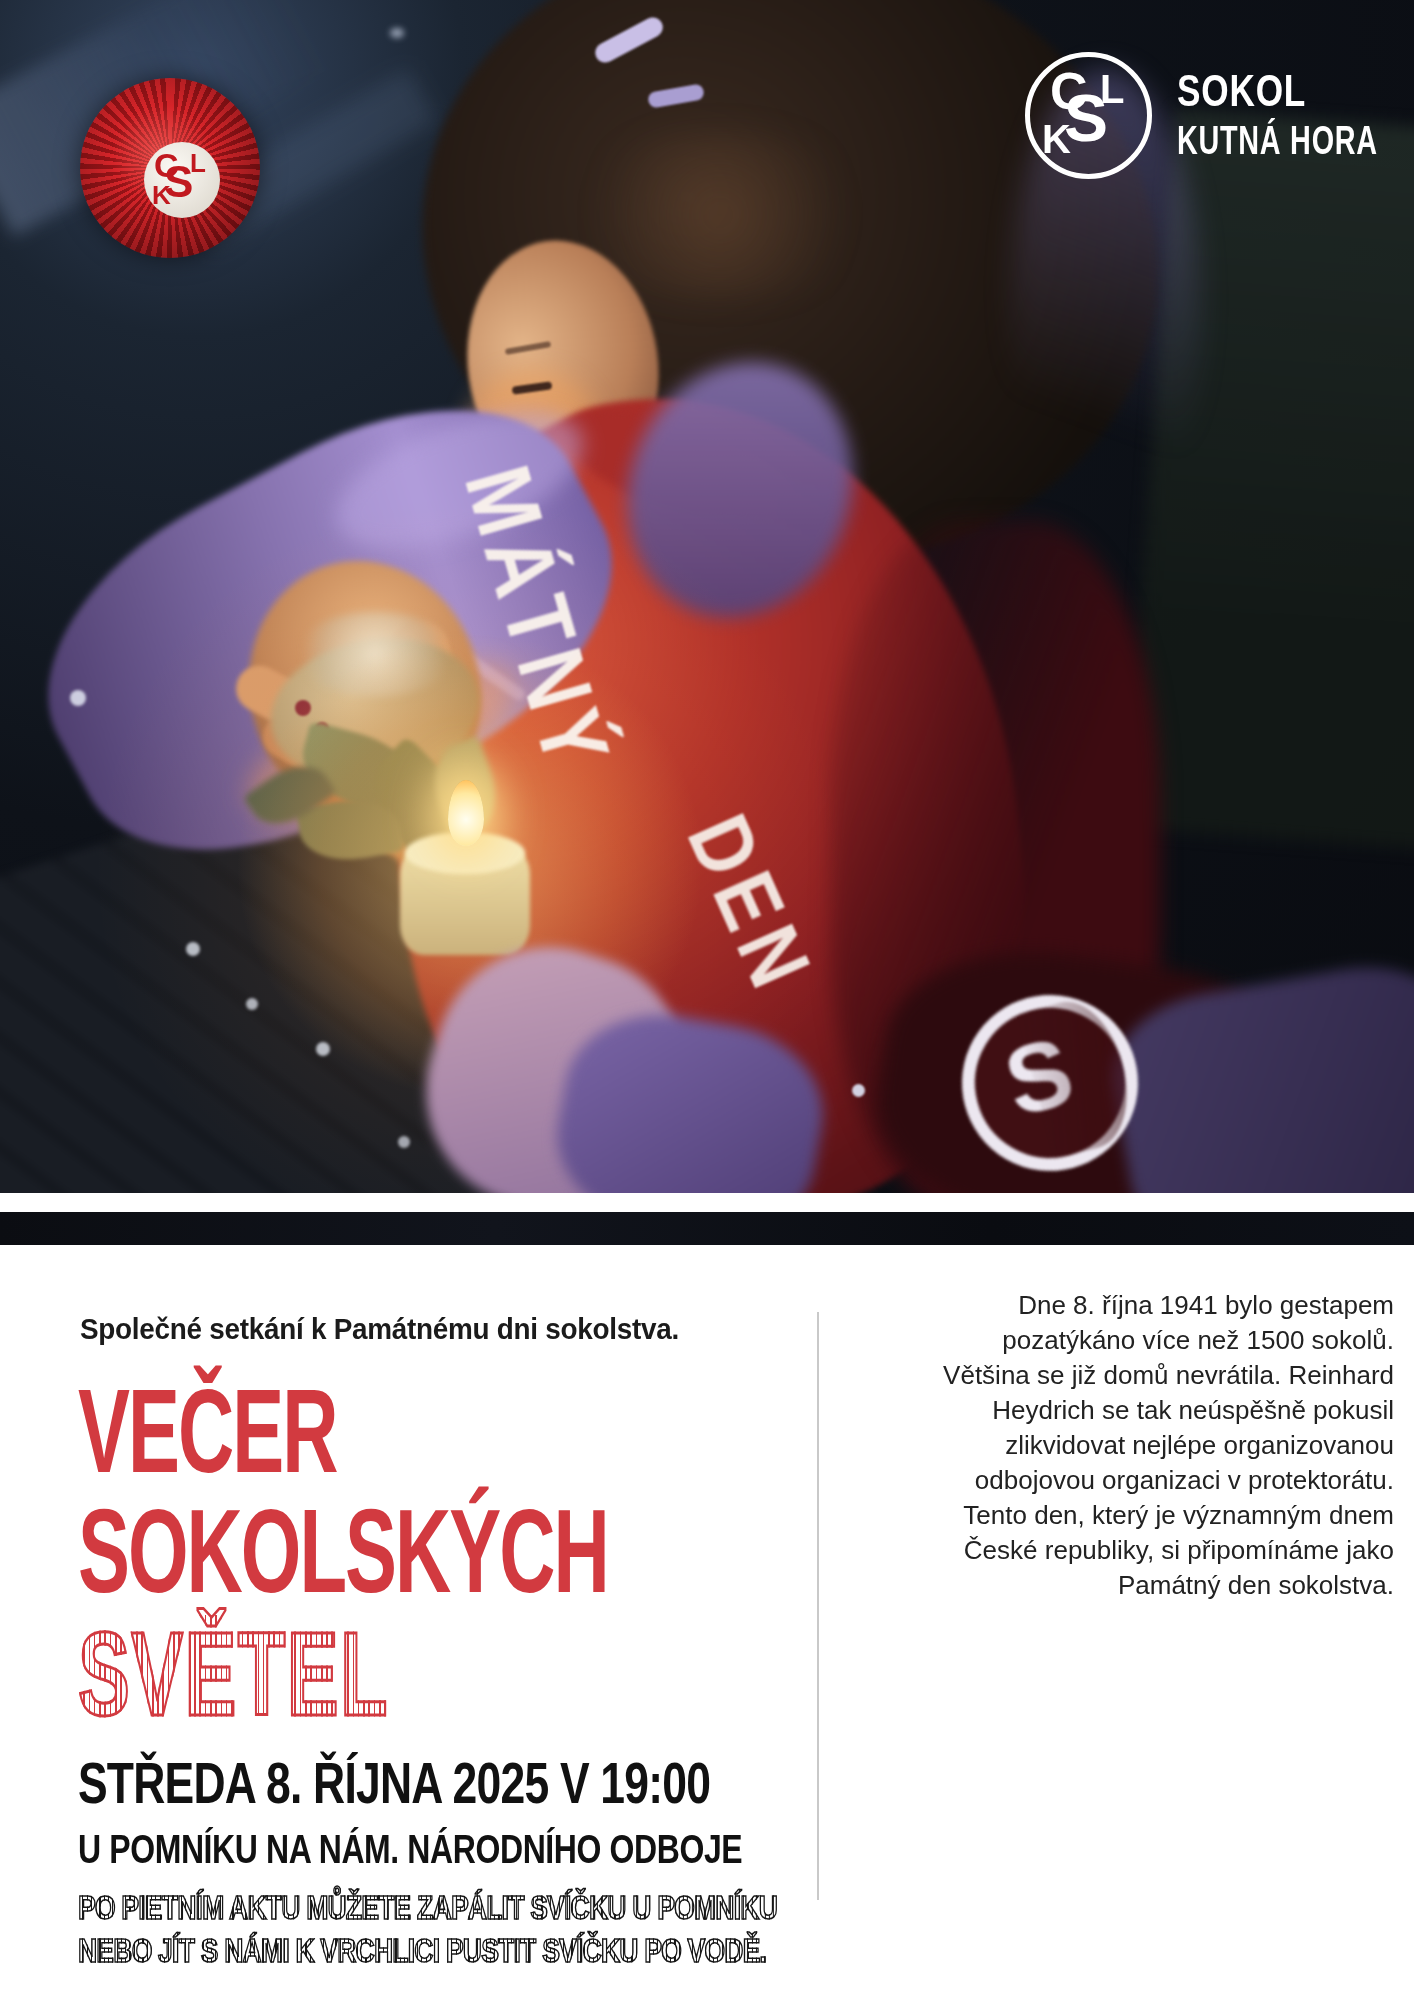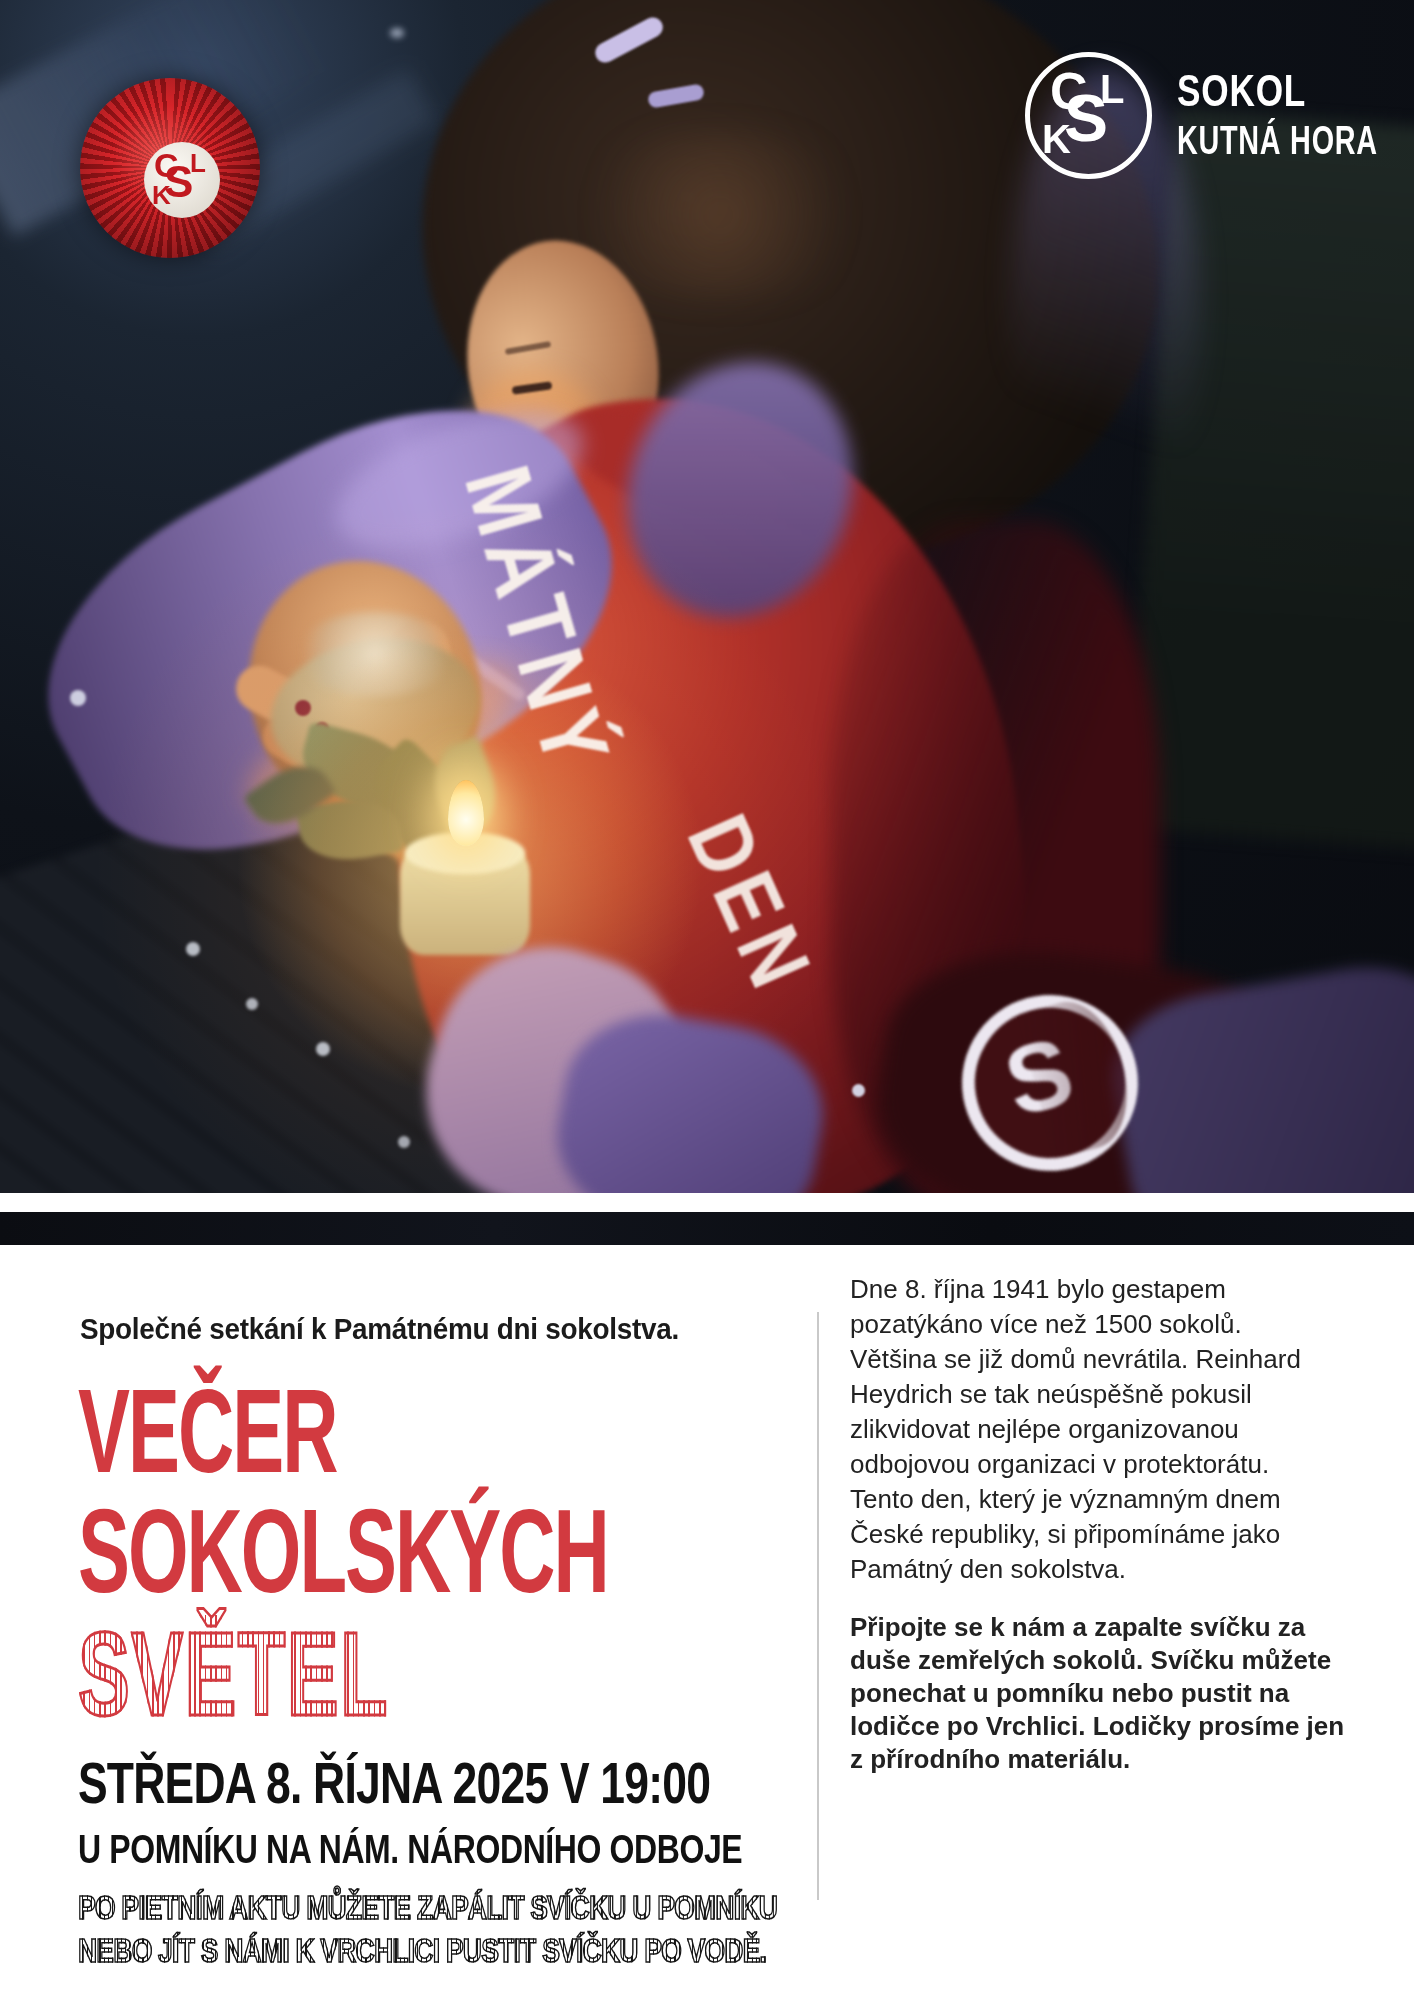--- a/index.html
+++ b/index.html
@@ -41,21 +41,21 @@
         letter-spacing:-1px;transform:scaleX(.78);transform-origin:left top;white-space:nowrap;}
   .where{position:absolute;left:78px;top:1826px;font-size:41px;font-weight:bold;color:#111111;
          letter-spacing:-.5px;transform:scaleX(.78);transform-origin:left top;white-space:nowrap;}
   .note{position:absolute;left:78px;font-size:34px;font-weight:bold;letter-spacing:-1px;
         transform:scaleX(.78);transform-origin:left top;white-space:nowrap;
         color:transparent;-webkit-text-stroke:1.6px #161616;
         background-image:repeating-linear-gradient(90deg,#161616 0 1.5px,transparent 1.5px 5.5px);
         -webkit-background-clip:text;background-clip:text;}
   .col-divider{position:absolute;left:817px;top:1312px;width:2px;height:588px;background:#c9c9c9;}
   .right-col{position:absolute;left:850px;top:1272px;width:560px;color:#222222;}
-  .right-col p{margin:0;font-size:26px;line-height:35px;white-space:pre;}
+  .right-col p{margin:16px;font-size:26px;line-height:35px;white-space:pre;text-align:right;}
   .right-col p.bold{font-weight:bold;line-height:33px;}
   .right-col p + p{margin-top:24px;}
 </style>
 </head>
 <body>
 
 <div class="poster">
 
   <div class="photo">
 
@@ -219,20 +219,15 @@
   <div class="right-col">
     <p>Dne 8. října 1941 bylo gestapem
 pozatýkáno více než 1500 sokolů.
 Většina se již domů nevrátila. Reinhard
 Heydrich se tak neúspěšně pokusil
 zlikvidovat nejlépe organizovanou
 odbojovou organizaci v protektorátu.
 Tento den, který je významným dnem
 České republiky, si připomínáme jako
 Památný den sokolstva.</p>
-    <p class="bold">Připojte se k nám a zapalte svíčku za
-duše zemřelých sokolů. Svíčku můžete
-ponechat u pomníku nebo pustit na
-lodičce po Vrchlici. Lodičky prosíme jen
-z přírodního materiálu.</p>
   </div>
 
 </div>
 
 </body></html>

